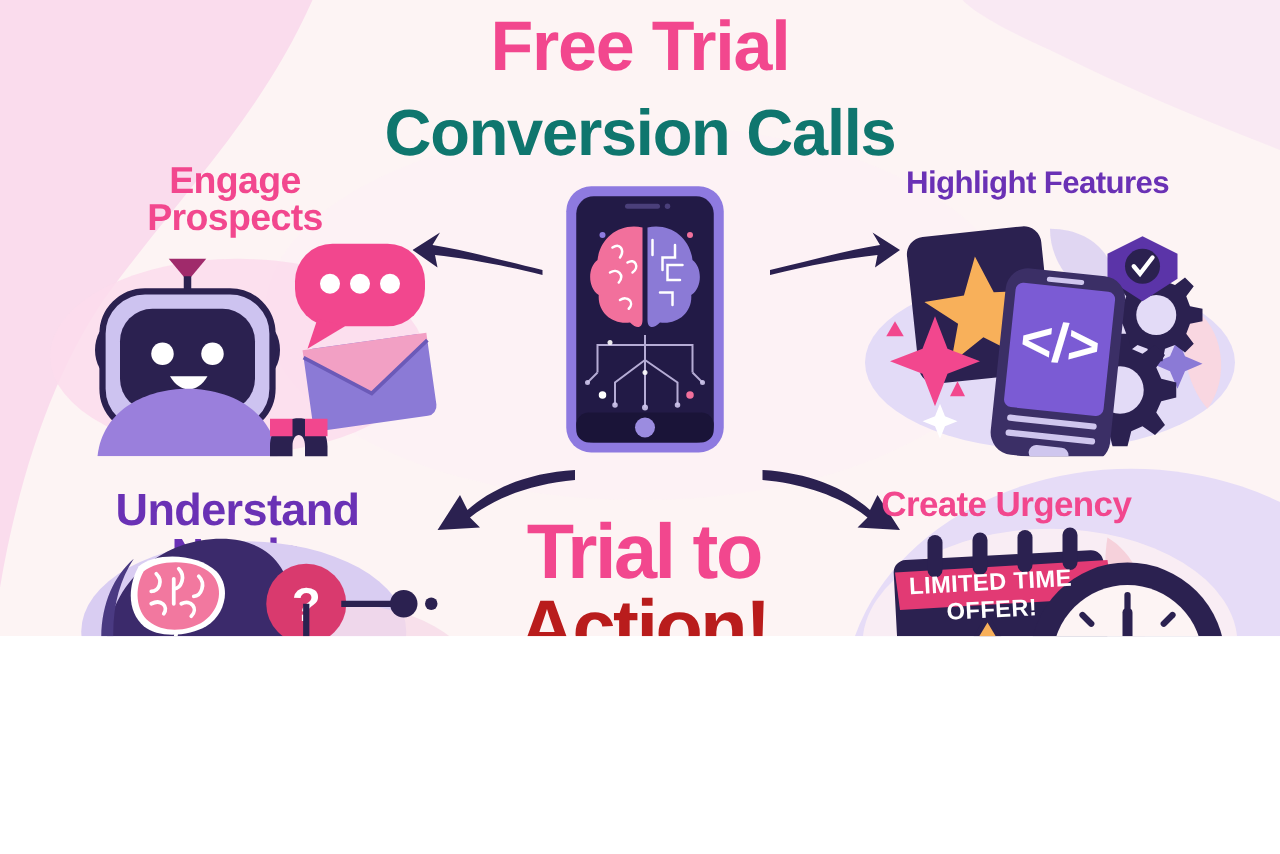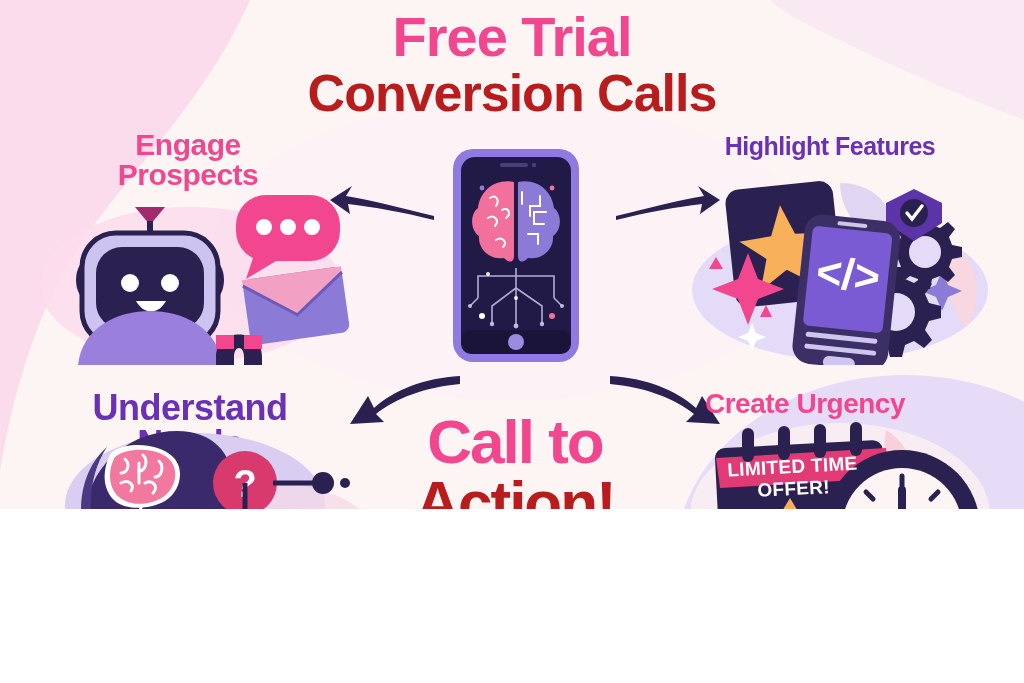--- a/index.html
+++ b/index.html
@@ -29,24 +29,24 @@
   .title-line1 {
     font-size: 56px;
     font-weight: bold;
     color: #f2478e;
     letter-spacing: -1px;
     display: block;
   }
   .title-line2 {
     font-size: 52px;
     font-weight: bold;
-    color: #b91c1c;
+    color: #0f766e;
     letter-spacing: -1px;
     display: block;
-    margin-top: 2px;
+    margin-top: 16px;
   }
 
   .quad-label {
     position: absolute;
     font-weight: bold;
     letter-spacing: -0.5px;
     line-height: 1.0;
   }
   .lbl-engage {
     top: 130px; left: 68px; width: 240px;
@@ -389,21 +389,21 @@
       <circle cx="212" cy="108" r="8" fill="#2b2150"></circle>
     </g>
   </svg>
 
   <div class="cal-text">
     <span>LIMITED TIME</span><br>
     <span>OFFER!</span>
   </div>
 
   <div class="cta-wrap">
-    <span class="cta-1">Call to</span>
+    <span class="cta-1">Trial to</span>
     <span class="cta-2">Action!</span>
   </div>
 
   <svg class="abs" style="left:370px; top:518px;" width="290" height="130" viewBox="0 0 290 130">
 
     <path d="M78,34 L78,16 L24,56 L78,96 L78,78 L212,78 L212,96 L266,56 L212,16 L212,34 Z" fill="#a98fdf" opacity="0.85"></path>
     <circle cx="68" cy="56" r="12" fill="#f7f1fb"></circle>
 
     <path d="M56,32 L92,18 L112,62 L78,78 Z" fill="#3b2a6b"></path>
     <path d="M234,28 L196,16 L178,60 L214,74 Z" fill="#6b53bd"></path>

